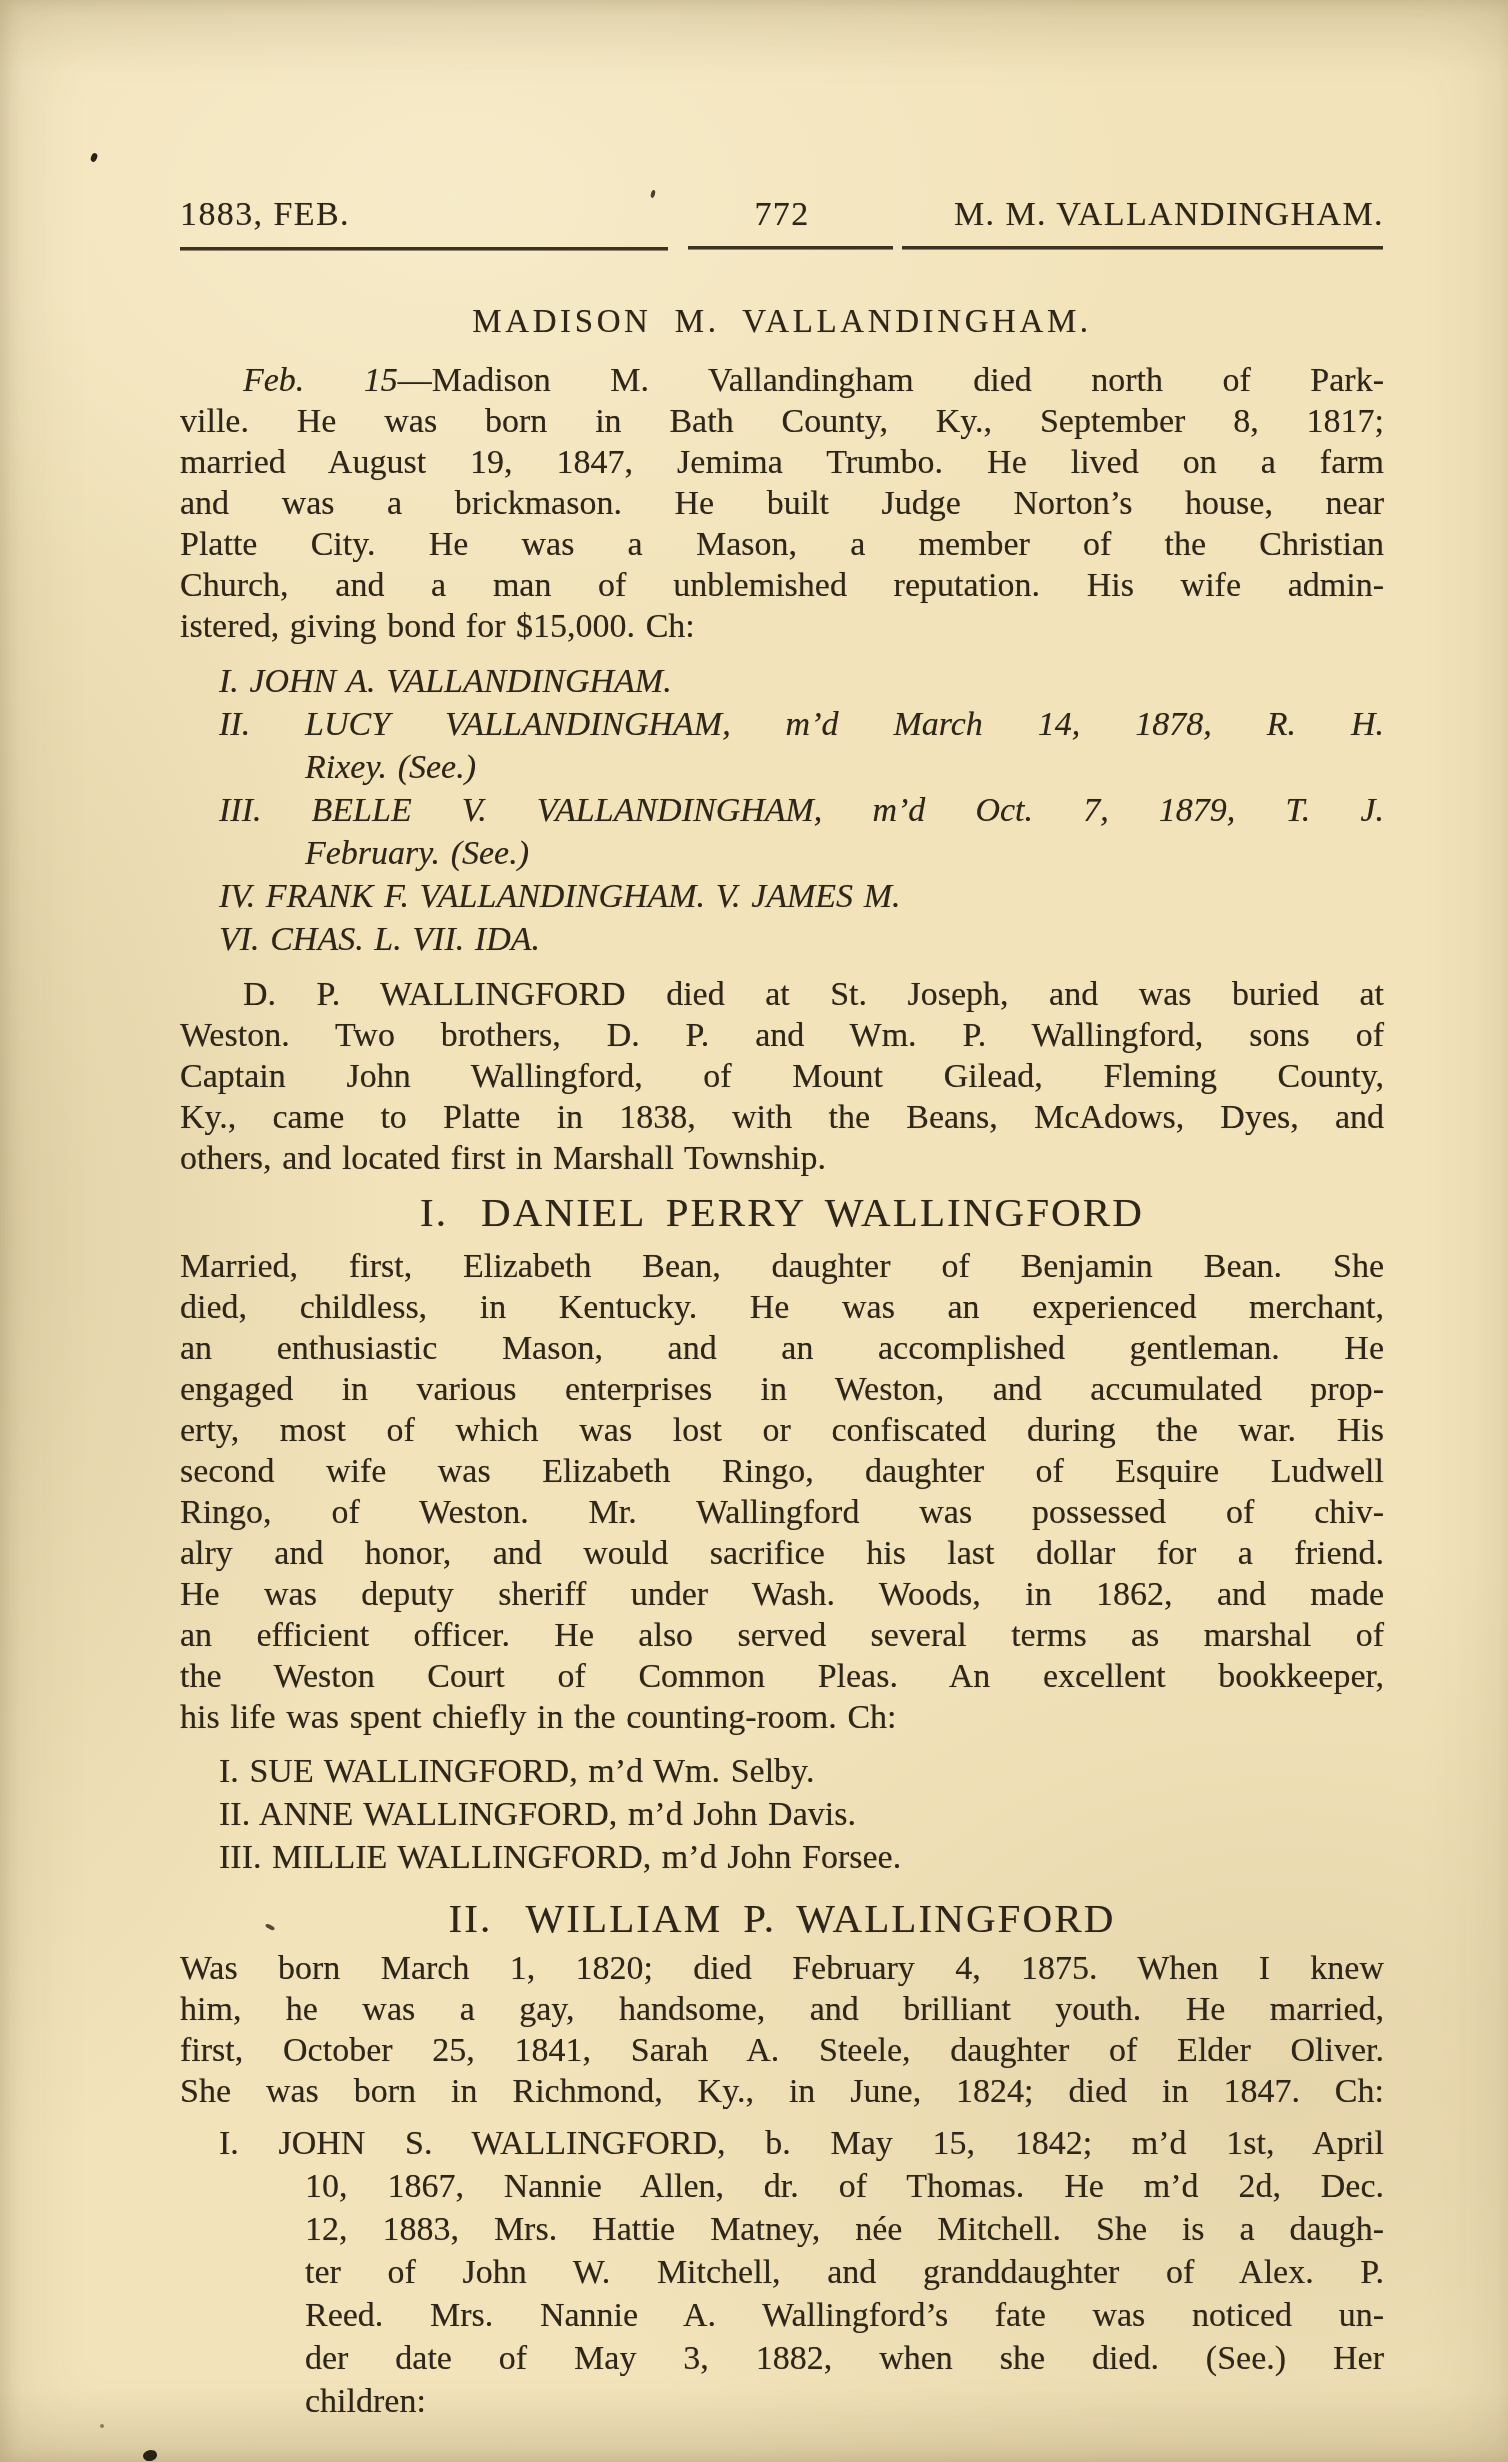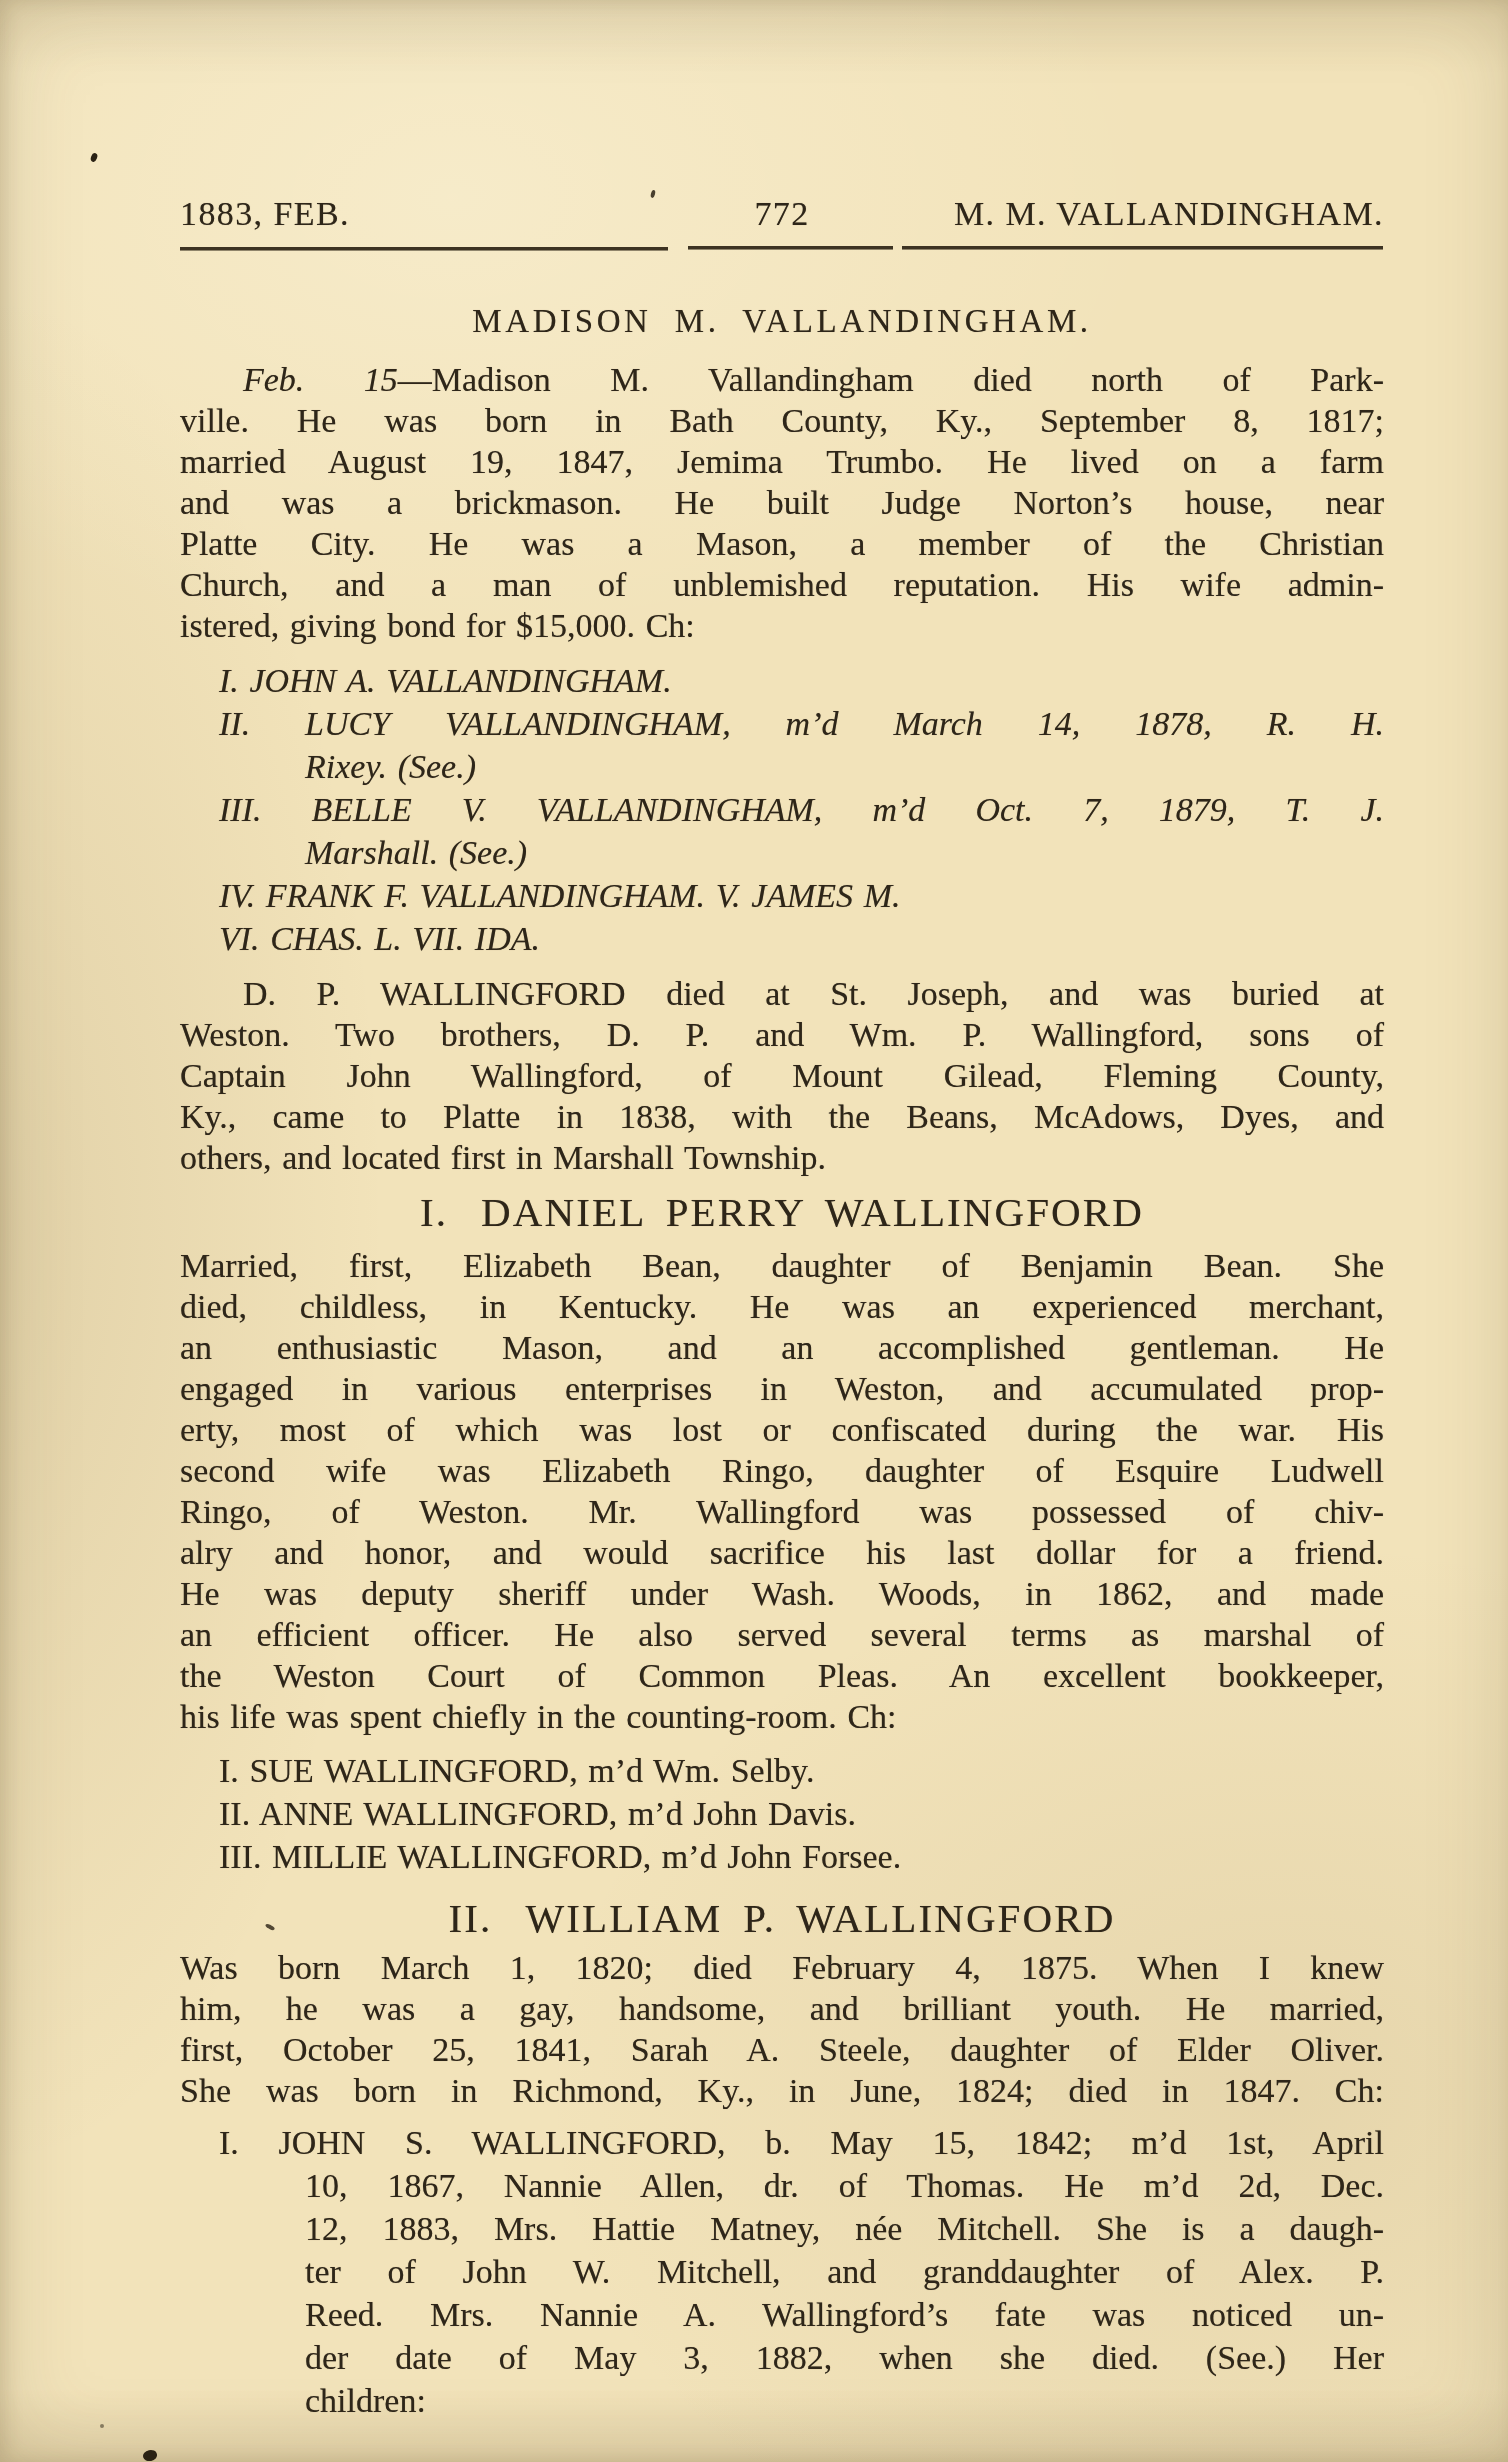--- a/index.html
+++ b/index.html
@@ -83,21 +83,21 @@
     <div class="ln just">Platte City. He was a Mason, a member of the Christian</div>
     <div class="ln just">Church, and a man of unblemished reputation. His wife admin-</div>
     <div class="ln">istered, giving bond for $15,000. Ch:</div>
   </div>
 
   <div id="list-madison" class="txt">
     <div class="ln li1">I. JOHN A. VALLANDINGHAM.</div>
     <div class="ln li1 just">II. LUCY VALLANDINGHAM, m’d March 14, 1878, R. H.</div>
     <div class="ln li2">Rixey. (See.)</div>
     <div class="ln li1 just">III. BELLE V. VALLANDINGHAM, m’d Oct. 7, 1879, T. J.</div>
-    <div class="ln li2">Marshall. (See.)</div>
+    <div class="ln li2">February. (See.)</div>
     <div class="ln li1">IV. FRANK F. VALLANDINGHAM. V. JAMES M.</div>
     <div class="ln li1">VI. CHAS. L. VII. IDA.</div>
   </div>
 
   <div id="para-dp" class="txt">
     <div class="ln just ind">D. P. WALLINGFORD died at St. Joseph, and was buried at</div>
     <div class="ln just">Weston. Two brothers, D. P. and Wm. P. Wallingford, sons of</div>
     <div class="ln just">Captain John Wallingford, of Mount Gilead, Fleming County,</div>
     <div class="ln just">Ky., came to Platte in 1838, with the Beans, McAdows, Dyes, and</div>
     <div class="ln">others, and located first in Marshall Township.</div>

